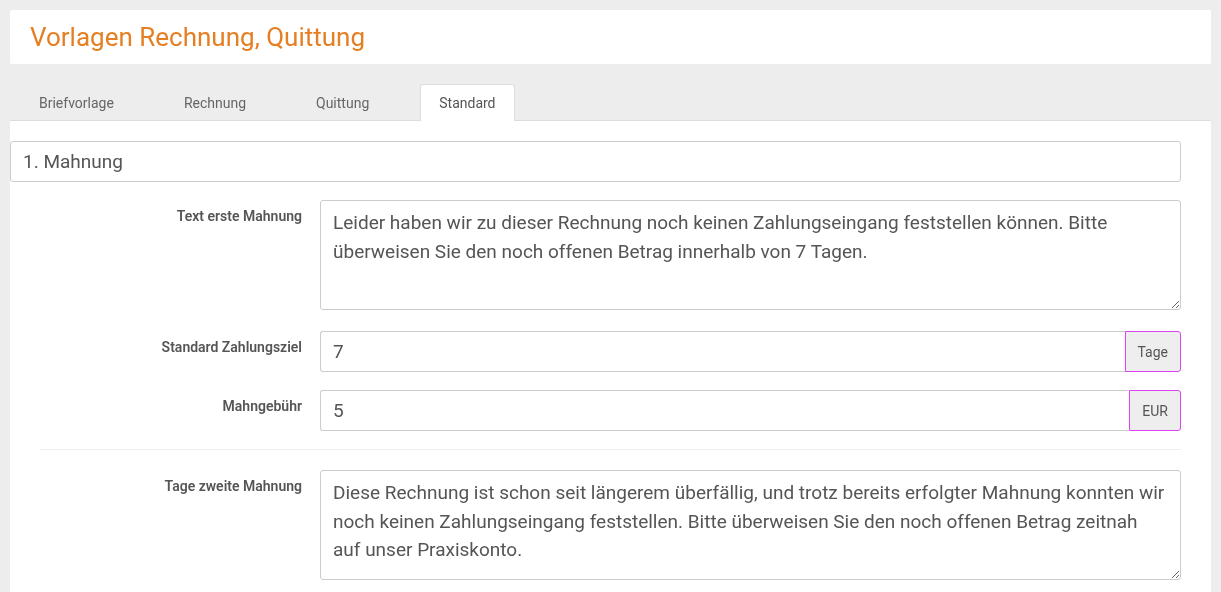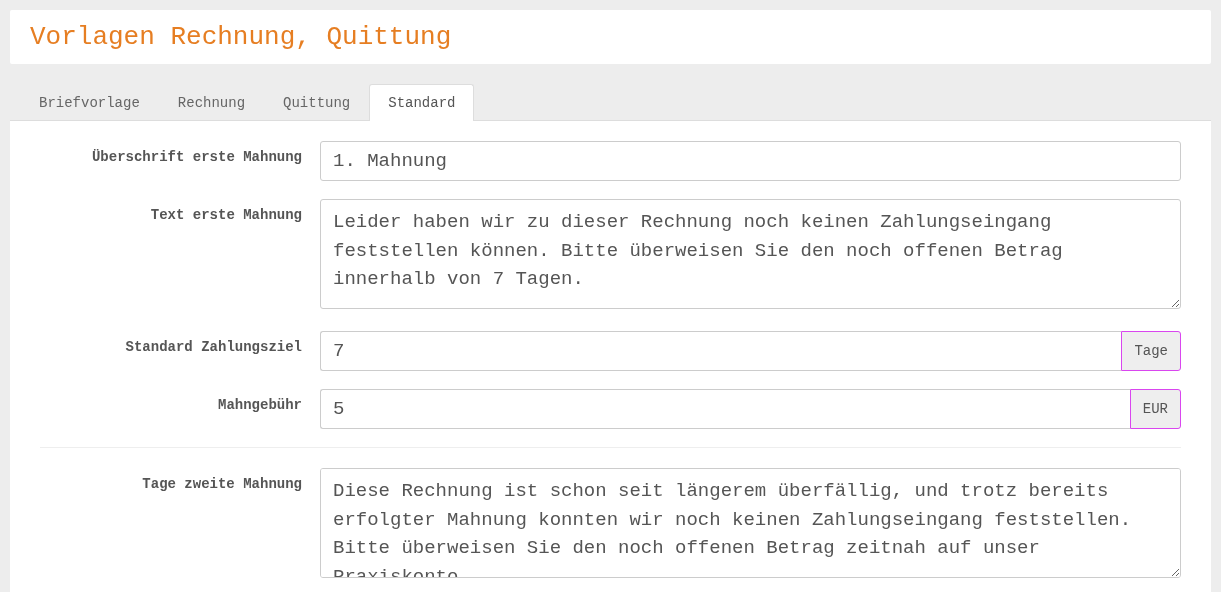--- a/index.html
+++ b/index.html
@@ -1,15 +1,15 @@
 <!DOCTYPE html>
 <html><head>
   <meta charset="utf-8">
   <style>
-    * { box-sizing: border-box; margin: 0; padding: 0; font-family: Liberation Mono, monospace; }
+    * { box-sizing: border-box; margin: 0; padding: 0; }
     body {
       font-family: -apple-system, BlinkMacSystemFont, "Segoe UI", Roboto, "Helvetica Neue", Arial, sans-serif;
       background: #ededed;
       color: #555;
       font-size: 14px;
       width: 1221px;
     }
     .header-box {
       background: #fff;
       margin: 10px;
@@ -18,20 +18,21 @@
     }
     .page-title {
       color: #e67e22;
       font-size: 26px;
       font-weight: 400;
     }
     .tabs {
       display: flex;
       margin: 20px 10px 0 10px;
       padding-left: 10px;
+      gap: 32px;
     }
     .tab {
       padding: 10px 18px;
       color: #666;
       cursor: pointer;
       border: 1px solid transparent;
       border-bottom: none;
       font-size: 14px;
     }
     .tab.active {
@@ -112,21 +113,20 @@
 <div class="tabs">
   <div class="tab">Briefvorlage</div>
   <div class="tab">Rechnung</div>
   <div class="tab">Quittung</div>
   <div class="tab active">Standard</div>
 </div>
 
 <div class="tab-content">
 
   <div class="form-row">
-    <label class="form-label">Überschrift erste Mahnung</label>
     <div class="form-control-wrap">
       <input type="text" class="form-control" value="1. Mahnung" style="">
     </div>
   </div>
 
   <div class="form-row">
     <label class="form-label">Text erste Mahnung</label>
     <div class="form-control-wrap">
       <textarea class="form-control" style="">Leider haben wir zu dieser Rechnung noch keinen Zahlungseingang feststellen können. Bitte überweisen Sie den noch offenen Betrag innerhalb von 7 Tagen.</textarea>
     </div>

